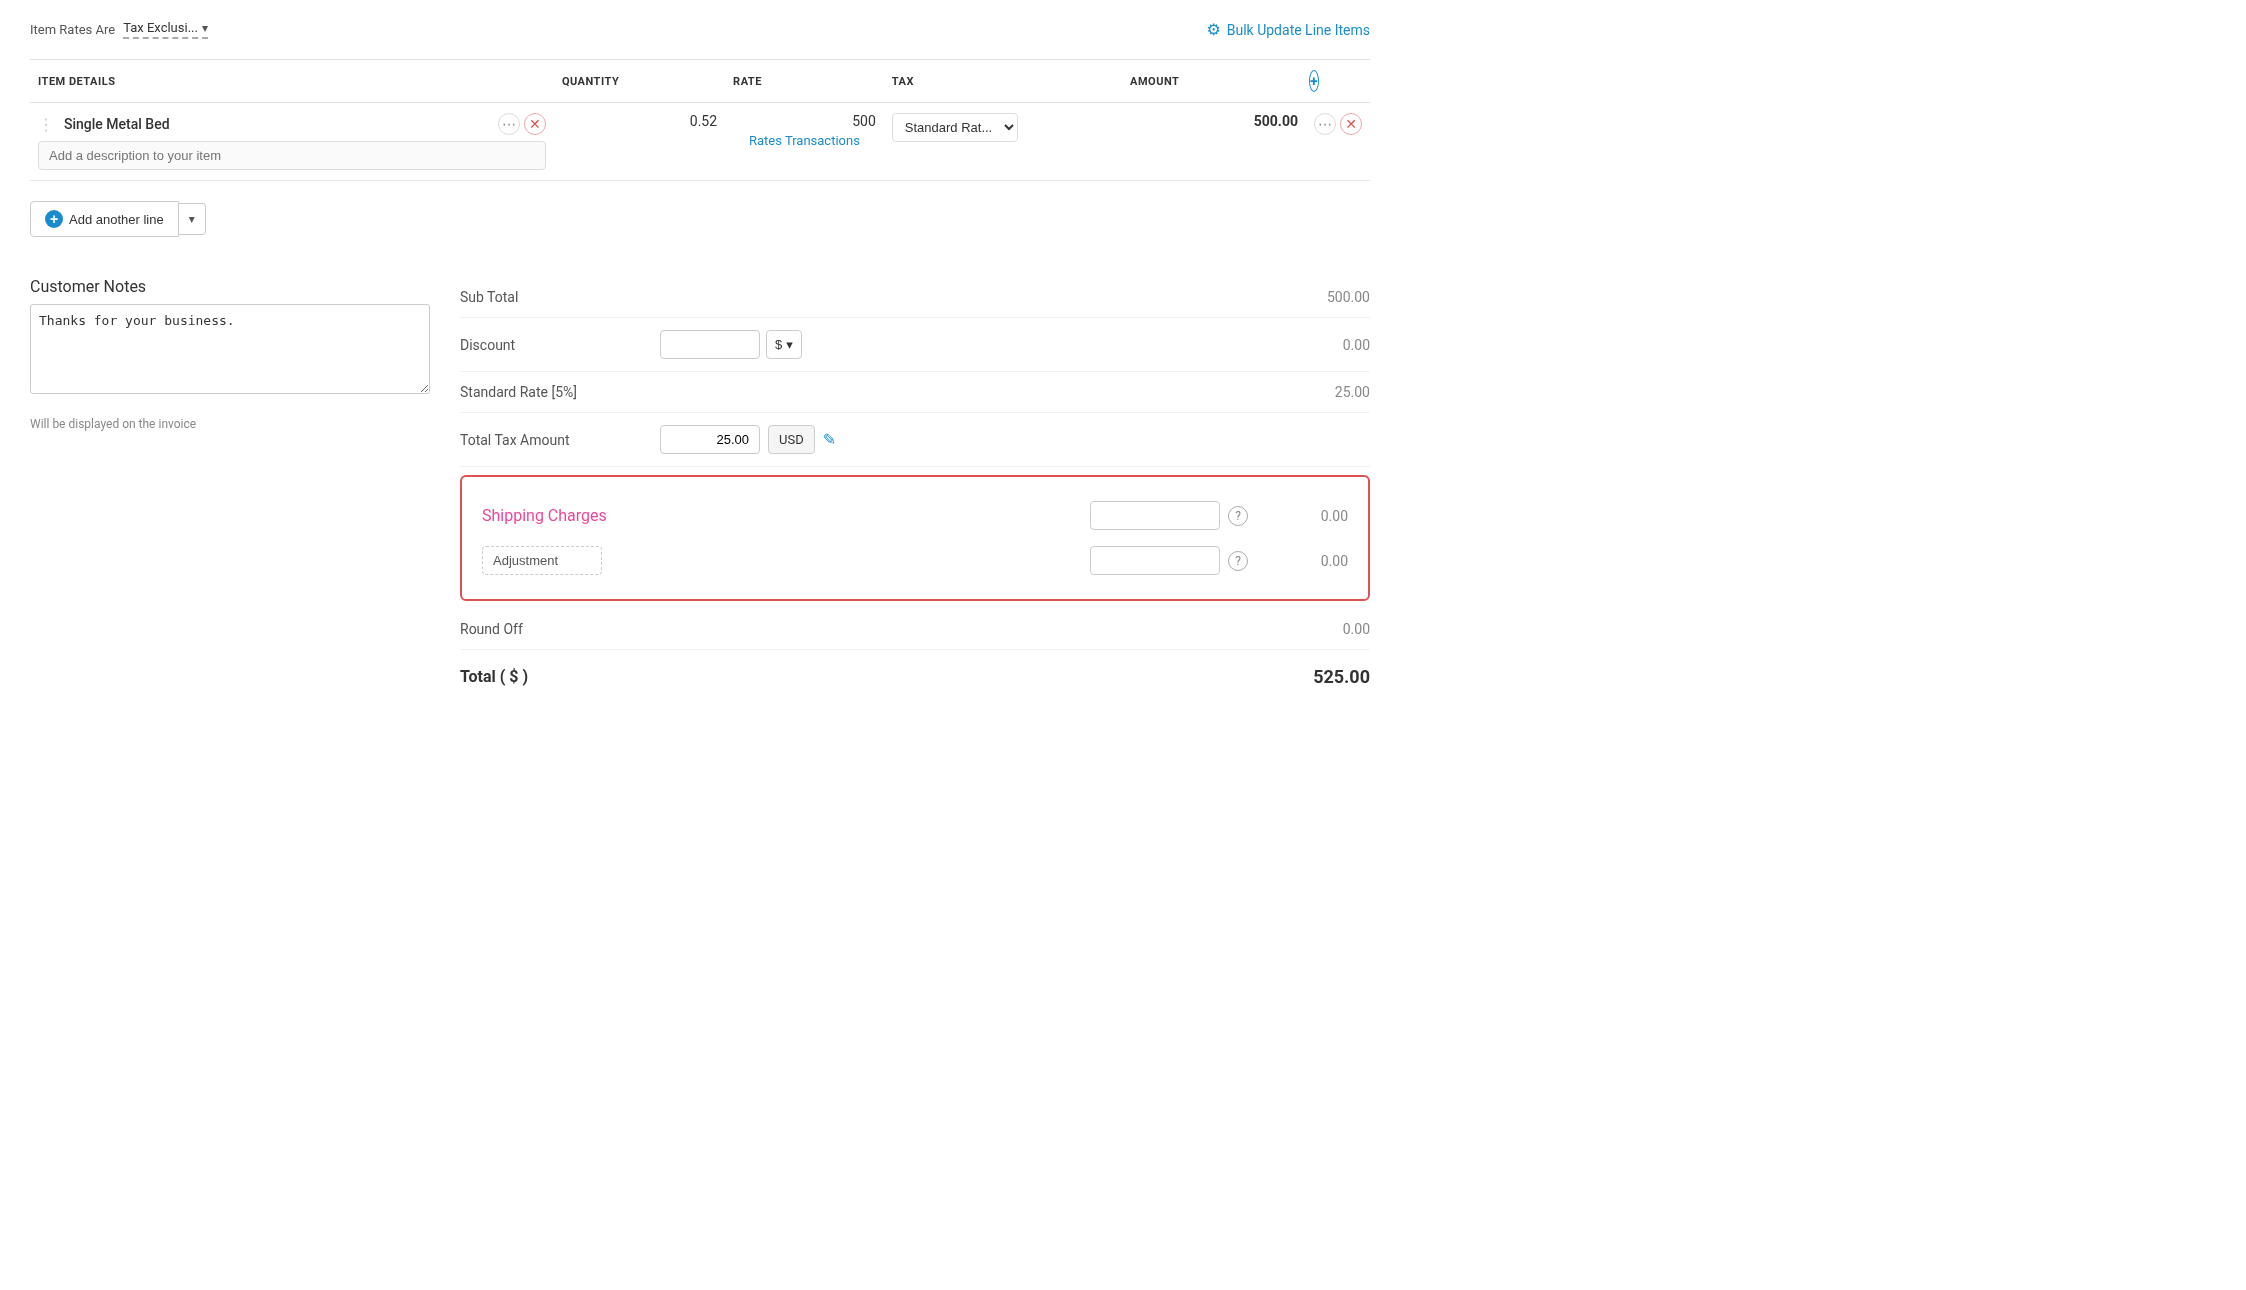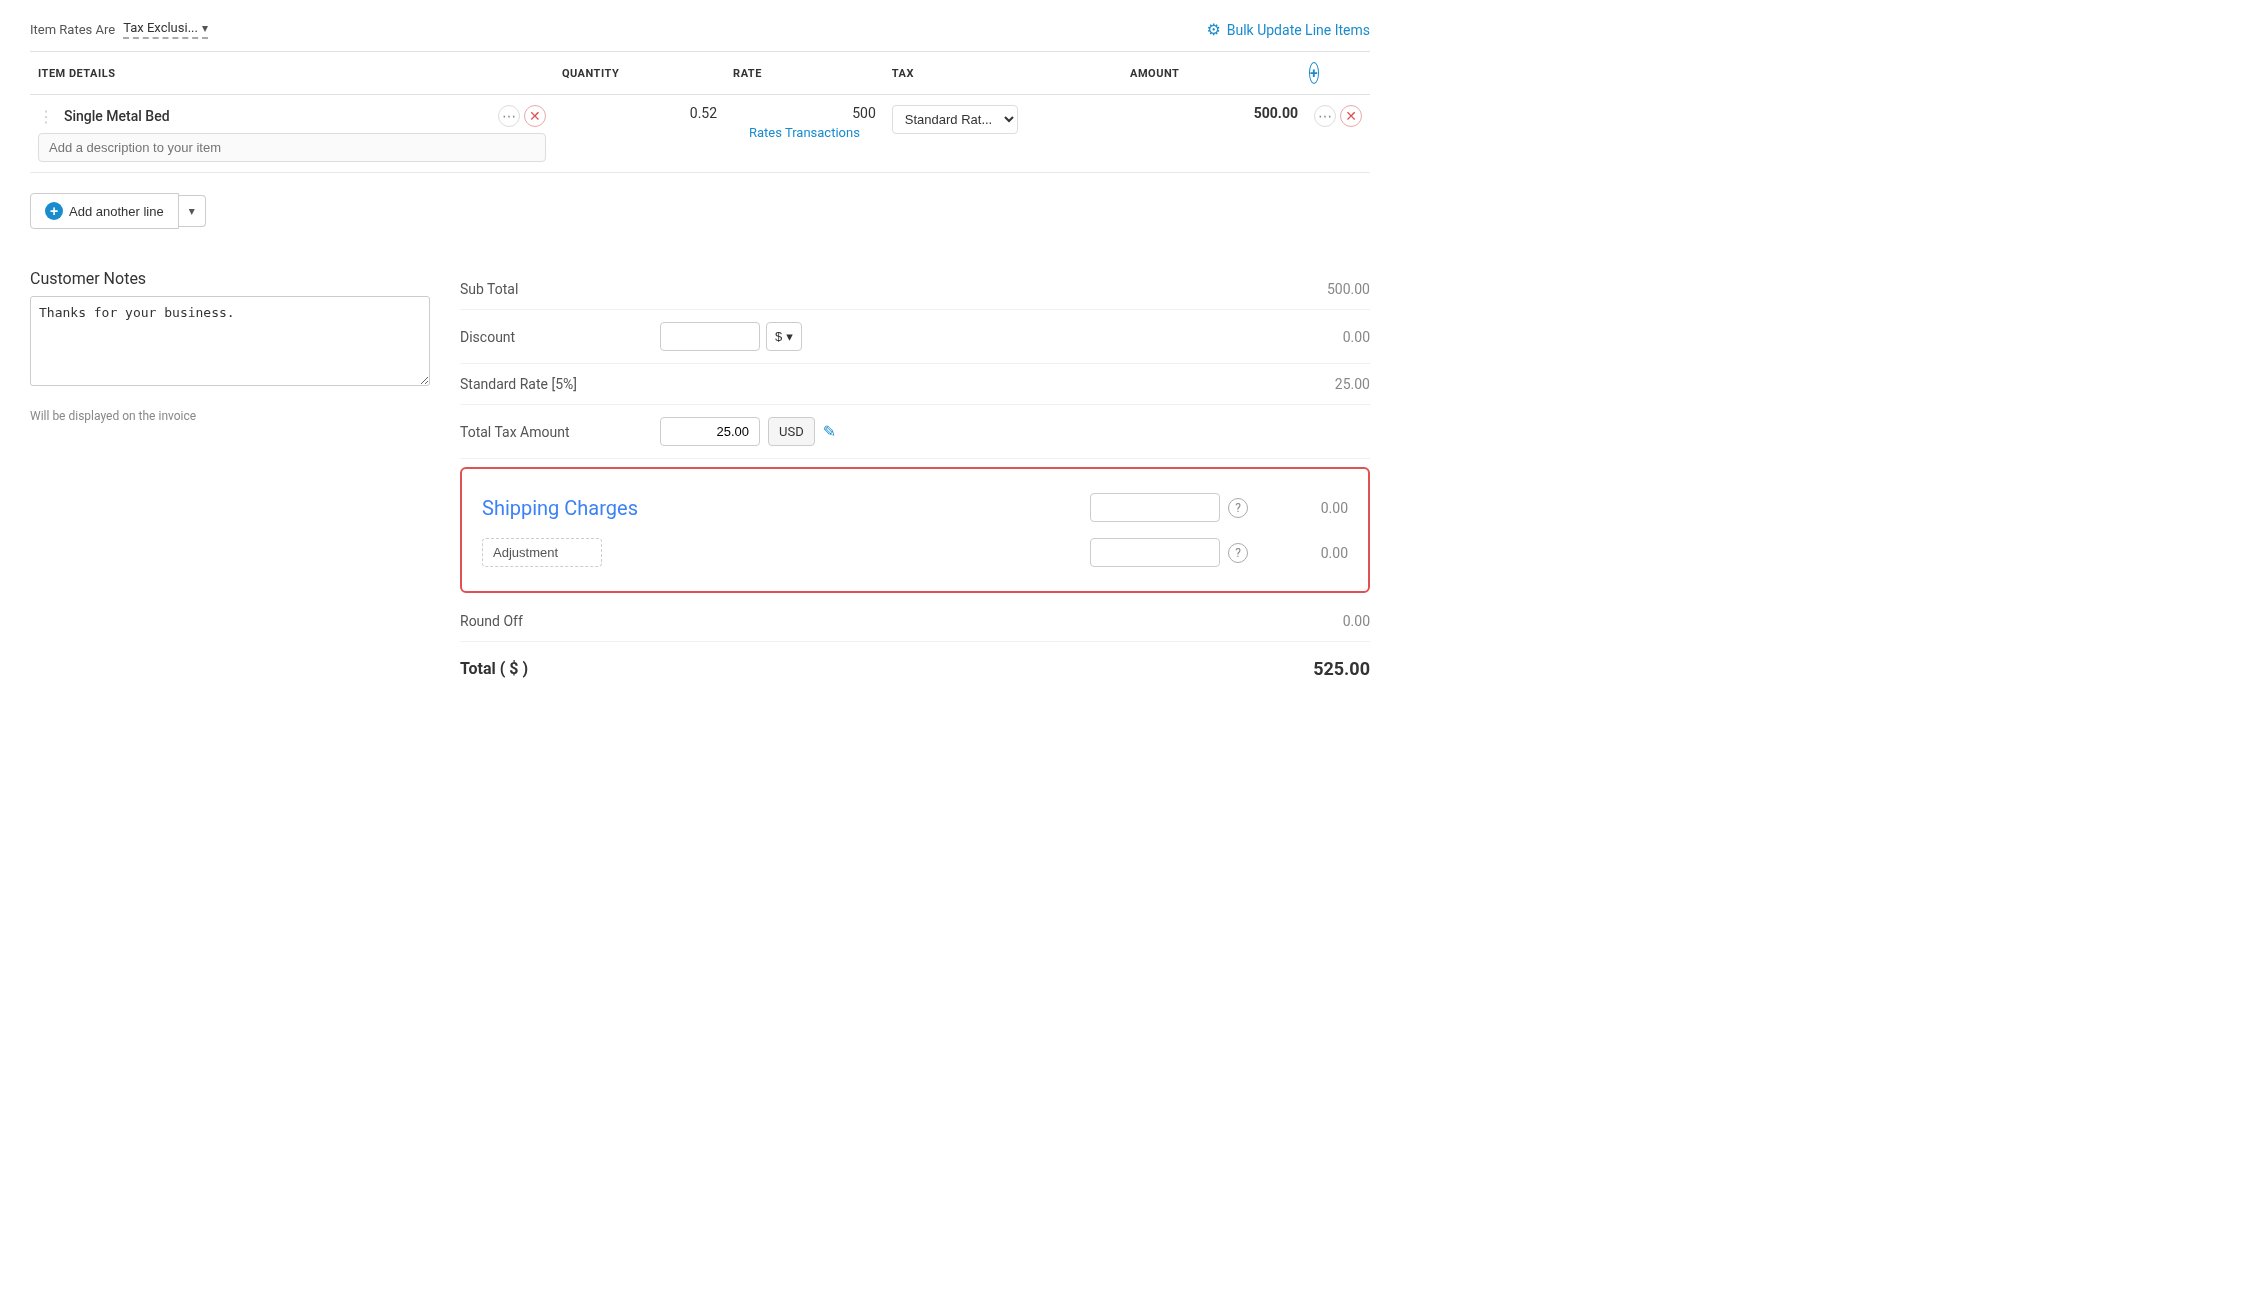--- a/index.html
+++ b/index.html
@@ -13,21 +13,21 @@
     .page-wrapper {
       padding: 20px 30px;
       max-width: 1400px;
     }
 
     
     .top-bar {
       display: flex;
       justify-content: space-between;
       align-items: center;
-      margin-bottom: 12px;
+      margin-bottom: 20px;
       gap: 31px;
     }
     .item-rates-area {
       display: flex;
       align-items: center;
       gap: 8px;
     }
     .item-rates-label {
       color: #555;
       font-size: 13px;
@@ -335,22 +335,22 @@
       padding: 16px 20px;
       margin: 8px 0;
     }
     .shipping-row, .adjustment-row {
       display: flex;
       align-items: center;
       justify-content: space-between;
       padding: 8px 0;
     }
     .shipping-label {
-      font-size: 20px;
-      color: #3b82f6;
+      font-size: 16px;
+      color: #ec4899;
       flex: 0 0 180px;
     }
     .shipping-input {
       border: 1px solid #ccc;
       border-radius: 4px;
       padding: 6px 10px;
       font-size: 13px;
       width: 130px;
       outline: none;
     }

